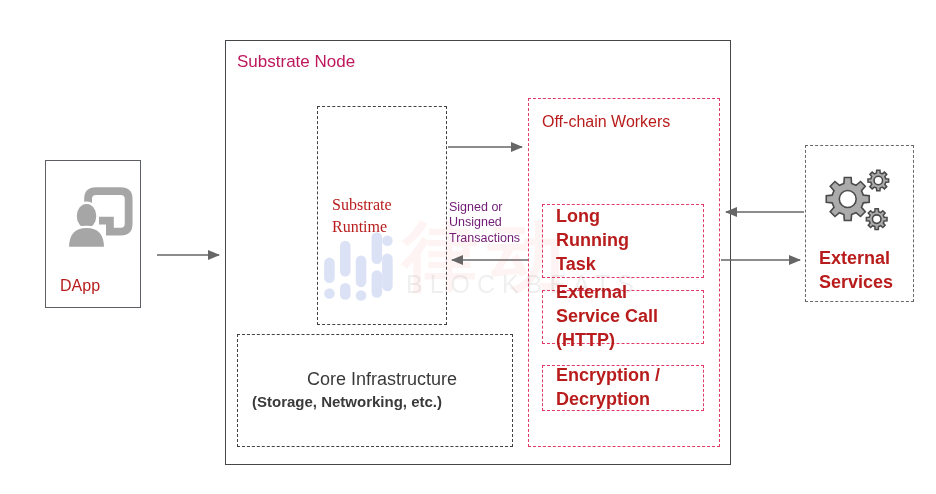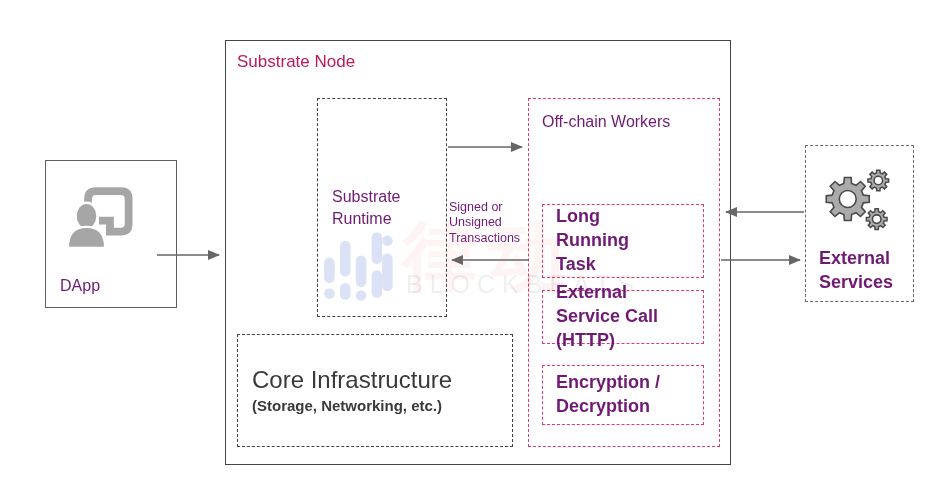--- a/index.html
+++ b/index.html
@@ -5,68 +5,68 @@
   html,body{margin:0;padding:0;background:#ffffff;}
   body{font-family:"Liberation Sans", sans-serif;color:#3a3a3a;}
   #canvas{position:relative;width:936px;height:494px;background:#ffffff;overflow:hidden;}
   .box{position:absolute;box-sizing:border-box;background:transparent;}
   .solid-dark{border:1.5px solid #44474a;}
   .solid-gray{border:1.5px solid #5c6065;}
   .dashed-dark{border:1.5px dashed #3f4245;}
   .dashed-gray{border:1.5px dashed #66696d;}
   .dashed-red{border:1.5px dashed #e03a68;}
   .vcenter{display:flex;align-items:center;}
-  .label{line-height:1.32;color:#701a75;}
+  .label{line-height:1.32;color:#b91c1c;}
   .fs16{font-size:16px;}
   .fs15{font-size:18px;font-weight:bold;}
   .node-title{position:absolute;left:237px;top:52px;font-size:17px;color:#be185d;}
   .ocw-title{padding:12px 0 0 13px;font-size:16px;line-height:1.4;width:130px;}
-  .core-title{font-size:24px;line-height:1.3;}
+  .core-title{font-size:18px;line-height:1.3;text-align:center;}
   .core-sub{font-size:15px;line-height:1.45;font-weight:bold;}
   .signed-label{position:absolute;left:449px;top:200px;width:82px;font-size:12.5px;line-height:1.22;color:#701a75;}
   .arrow-layer{position:absolute;left:0;top:0;z-index:3;pointer-events:none;}
   .watermark{position:absolute;z-index:5;pointer-events:none;}
   .wm-zh{left:402px;top:206px;font-size:76px;font-weight:700;letter-spacing:10px;color:#ef4444;opacity:0.05;white-space:nowrap;}
   .wm-en{left:406px;top:270px;font-size:25px;font-weight:400;letter-spacing:7px;color:#000;opacity:0.06;white-space:nowrap;}
 </style>
 </head>
 <body>
 
 <div id="canvas">
 
-  <div class="box solid-gray" style="left:45px;top:160px;width:132px;height:148px;">
+  <div class="box solid-gray" style="left:45px;top:160px;width:96px;height:148px;">
     <svg style="position:absolute;left:14px;top:14px;" width="78" height="82" viewBox="0 0 100 104">
       <path d="M36 56 V30 Q36 20 46 20 H78 Q88 20 88 30 V62 Q88 72 78 72 H64 V58 H50" fill="none" stroke="#a6a6a6" stroke-width="10"></path>
       <ellipse cx="34" cy="52" rx="14" ry="17" fill="#a6a6a6" stroke="#ffffff" stroke-width="3"></ellipse>
       <path d="M10 93 C10 73 20 66 34 66 C48 66 58 73 58 93 Z" fill="#a6a6a6" stroke="#ffffff" stroke-width="3"></path>
     </svg>
     <div class="label fs16" style="position:absolute;left:14px;bottom:11px;">DApp</div>
   </div>
 
   <div class="box solid-dark" style="left:225px;top:40px;width:506px;height:425px;"></div>
   <div class="node-title">Substrate Node</div>
 
 
-  <div class="box dashed-dark vcenter" style="left:317px;top:98px;width:130px;height:219px;padding-left:14px;">
+  <div class="box dashed-dark vcenter" style="left:317px;top:106px;width:130px;height:219px;padding-left:14px;font-family:Liberation Serif, serif;">
     <div class="label fs16" style="width:85px;">Substrate Runtime</div>
   </div>
 
   <div class="box dashed-red" style="left:528px;top:98px;width:192px;height:349px;">
     <div class="label ocw-title">Off-chain Workers</div>
   </div>
 
   <div class="box dashed-red vcenter" style="left:542px;top:204px;width:162px;height:74px;padding-left:13px;">
     <div class="label fs15" style="width:110px;">Long Running Task</div>
   </div>
 
   <div class="box dashed-red vcenter" style="left:542px;top:290px;width:162px;height:54px;padding-left:13px;">
     <div class="label fs15" style="width:120px;">External Service Call (HTTP)</div>
   </div>
 
-  <div class="box dashed-red vcenter" style="left:542px;top:365px;width:162px;height:60px;padding-left:13px;">
+  <div class="box dashed-red vcenter" style="left:542px;top:365px;width:162px;height:46px;padding-left:13px;">
     <div class="label fs15" style="width:105px;">Encryption / Decryption</div>
   </div>
 
   <div class="box dashed-dark" style="left:237px;top:334px;width:276px;height:113px;display:flex;flex-direction:column;justify-content:center;padding-left:14px;">
     <div class="core-title">Core Infrastructure</div>
     <div class="core-sub">(Storage, Networking, etc.)</div>
   </div>
 
   <div class="box dashed-gray" style="left:805px;top:145px;width:109px;height:157px;">
     <svg style="position:absolute;left:16px;top:12px;" width="74" height="82" viewBox="0 0 92 100">

